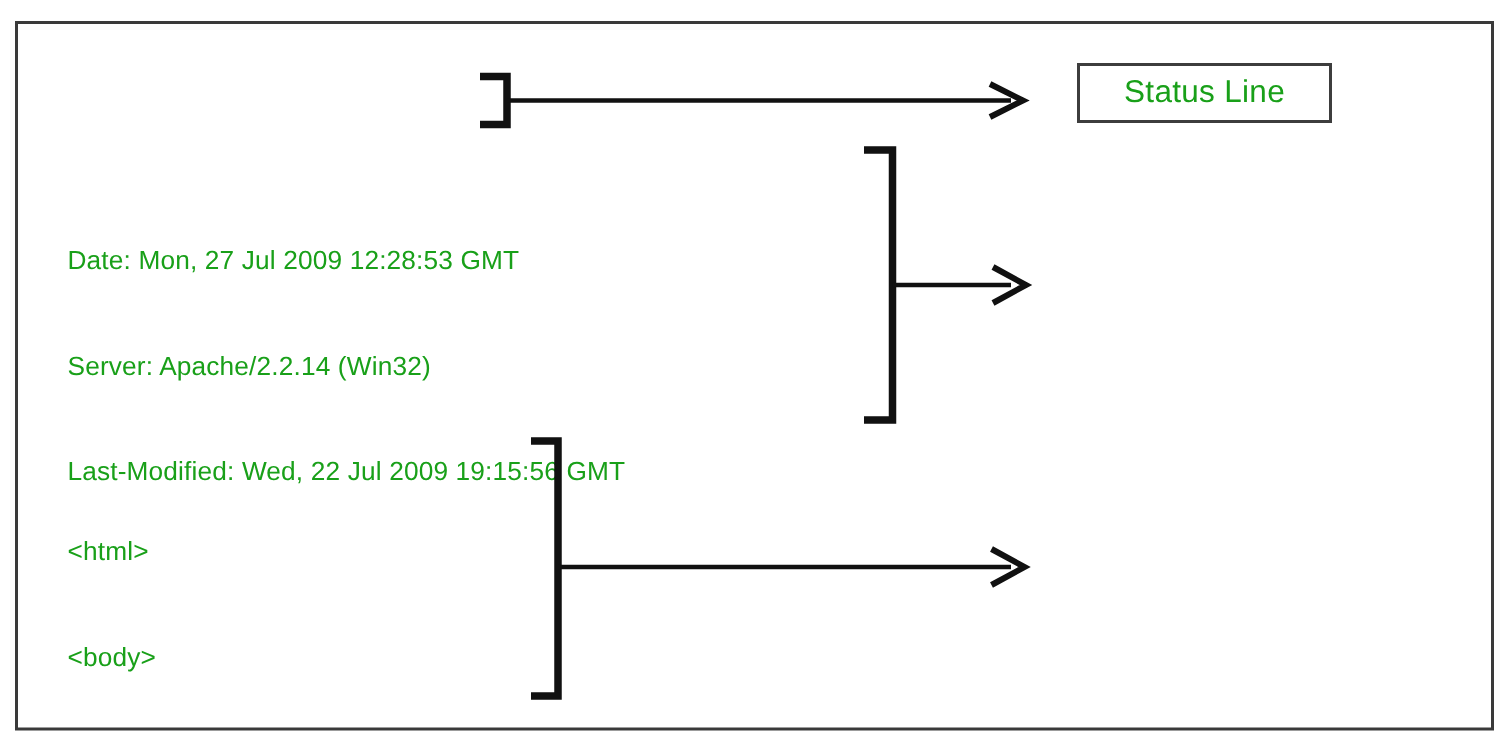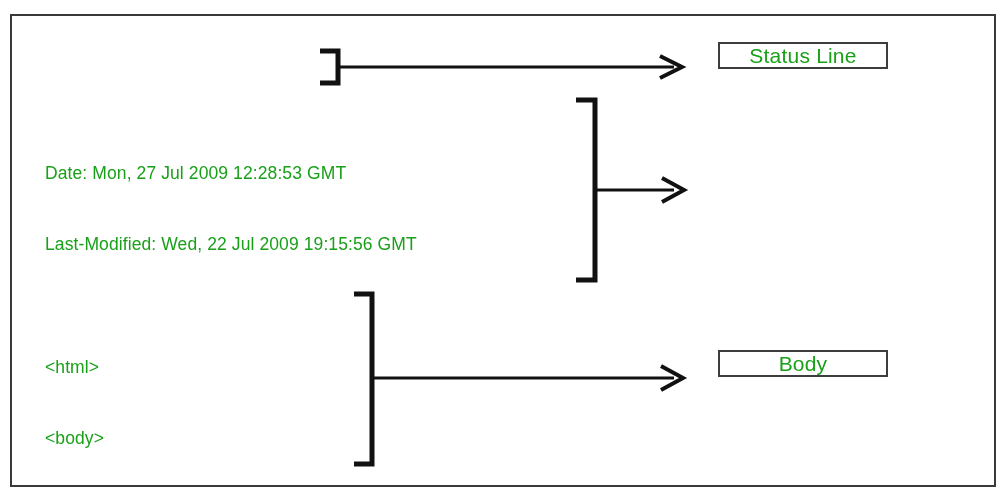--- a/index.html
+++ b/index.html
@@ -40,21 +40,21 @@
   #status-line-text { left: 47px; top: 57px; }
   #headers-text     { left: 45px; top: 115px; }
   #body-text        { left: 45px; top: 309px; }
   .msg-line { display: block; height: 23.5px; }
 
   
   .label-box {
     position: absolute;
     left: 718px;
     width: 170px;
-    height: 27px;
+    height: 40px;
     border: 2px solid #3d3d3d;
     box-sizing: border-box;
     background: #ffffff;
     display: flex;
     align-items: center;
     justify-content: center;
     color: #19a019;
     font-size: 21px;
     letter-spacing: 0.2px;
   }
@@ -74,20 +74,21 @@
 </head>
 <body>
 
 <div id="stage">
 
   <div id="figure-frame"></div>
 
 
   <div class="msg-block" id="headers-text">
     <span class="msg-line">Date: Mon, 27 Jul 2009 12:28:53 GMT</span>
+    <span class="msg-line">Server: Apache/2.2.14 (Win32)</span>
     <span class="msg-line">Last-Modified: Wed, 22 Jul 2009 19:15:56 GMT</span>
     
   </div>
 
   <div class="msg-block" id="body-text">
     <span class="msg-line">&lt;html&gt;</span>
     <span class="msg-line">&lt;body&gt;</span>
     <span class="msg-line">&lt;h1&gt;Hello, World!&lt;/h1&gt;</span>
     
     
@@ -112,17 +113,14 @@
     <path d="M 6 8 L 24 8 L 24 178 L 6 178" fill="none" stroke="#111111" stroke-width="5"></path>
     <line x1="24" y1="92" x2="326" y2="92" stroke="#111111" stroke-width="3"></line>
     <path d="M 313 80 L 335 92 L 313 104" fill="none" stroke="#111111" stroke-width="4" stroke-linecap="butt" stroke-linejoin="miter"></path>
   </svg>
 
   <div class="label-box" id="box-status-line">
     <span>Status Line</span>
   </div>
 
 
-  <div class="label-box" id="box-body">
-    <span>Body</span>
-  </div>
 
 </div>
 
 </body></html>

